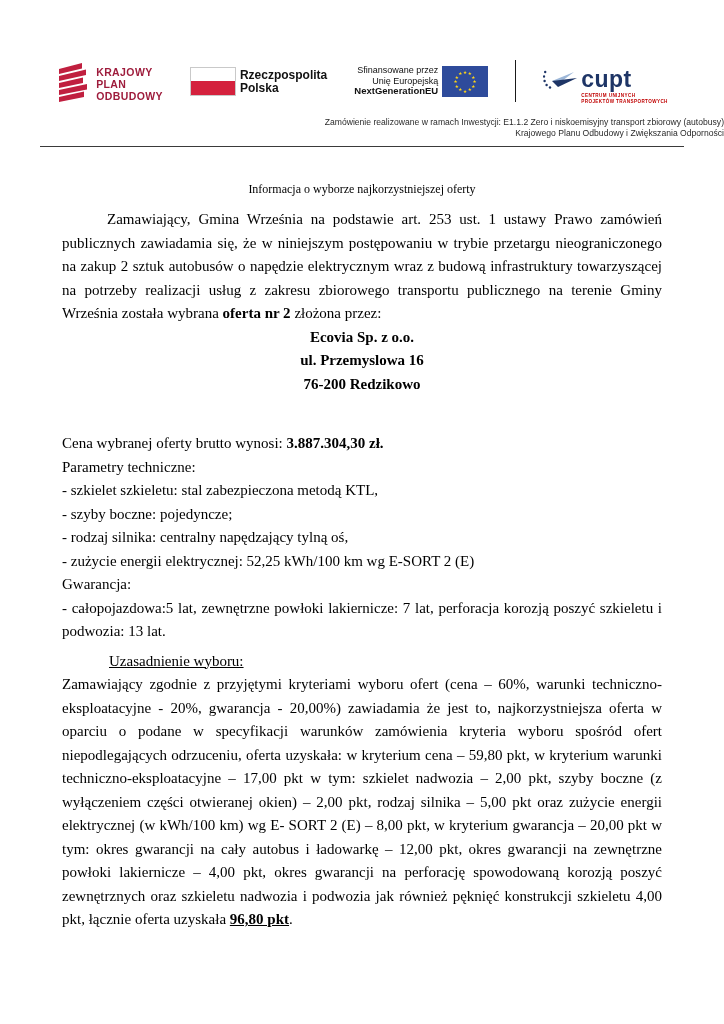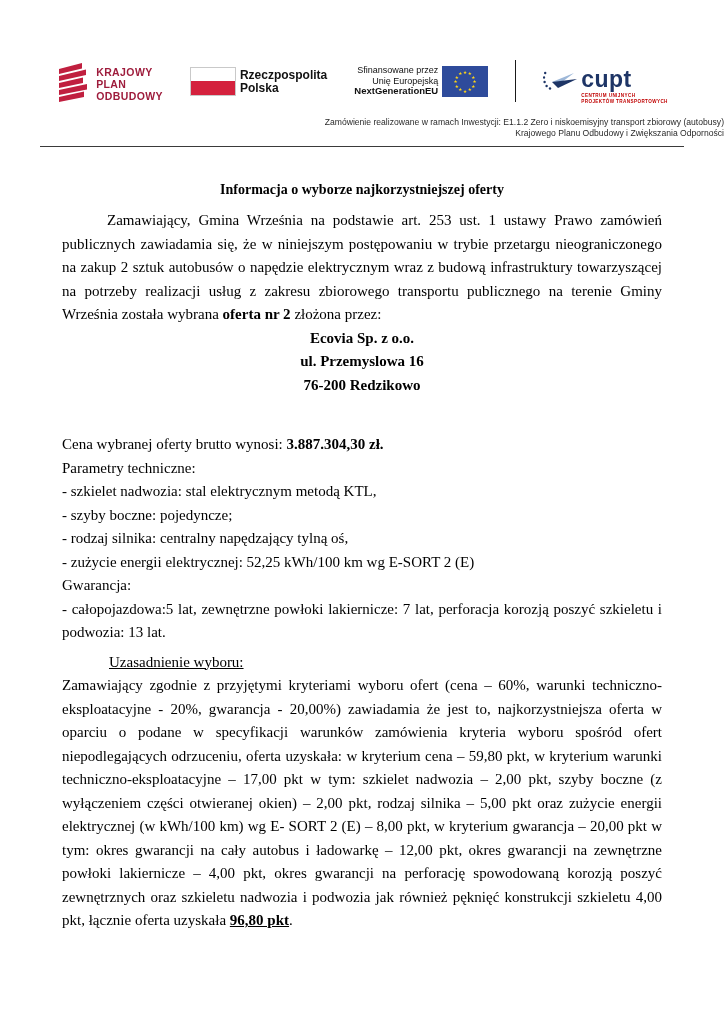--- a/index.html
+++ b/index.html
@@ -47,21 +47,21 @@
 
   .eu-text{
     text-align:right;
     font-size:9px; line-height:10.5px; color:#111;
   }
   .eu-text .b{ font-weight:bold; font-size:9.5px; }
 
   .vdivider{ width:1px; height:42px; background:#1a1a1a; }
 
   .cupt{ display:flex; flex-direction:column; align-items:flex-start; }
-  .cupt-top{ display:flex; align-items:center; gap:4px;margin-top:10px; }
+  .cupt-top{ display:flex; align-items:flex-start; gap:4px;margin-top:10px; }
   .cupt-word{
     color:var(--cupt-navy,#1E3566);
     font-weight:bold;
     font-size:23px;
     line-height:23px;
     letter-spacing:.5px;
     font-family:"Liberation Sans", sans-serif;
   }
   .cupt-sub{
     margin-top:2px;
@@ -85,22 +85,22 @@
     border:none;
     border-top:1.2px solid #3a3a3a;
     margin:7px 40px 0 40px;
   }
 
   
   main{ padding:0 62px; }
   h1{
     margin-top:35px;
     text-align:center;
-    font-size:14px;
-    font-weight:bold;
+    font-size:12px;
+    font-weight:normal;
   }
   p, .line{
     font-size:15px;
     line-height:23.5px;
   }
   .justify{ text-align:justify; }
   .indent{ text-indent:45px; }
   .intro{ margin-top:11px; }
   .company{ text-align:center; font-weight:bold; }
   .price{ margin-top:36px; }
@@ -208,21 +208,21 @@
 
     <div class="company">
       <div class="line">Ecovia Sp. z o.o.</div>
       <div class="line">ul. Przemyslowa 16</div>
       <div class="line">76-200 Redzikowo</div>
     </div>
 
     <p class="price"><span>Cena wybranej oferty brutto wynosi: </span><strong>3.887.304,30 zł.</strong></p>
 
     <p>Parametry techniczne:</p>
-    <p>- szkielet nadwozia: stal elektrycznym metodą KTL,</p>
+    <p>- szkielet szkieletu: stal zabezpieczona metodą KTL,</p>
     <p>- szyby boczne: pojedyncze;</p>
     <p>- rodzaj silnika: centralny napędzający tylną oś,</p>
     <p>- zużycie energii elektrycznej: 52,25 kWh/100 km wg E-SORT 2 (E)</p>
 
     <p>Gwarancja:</p>
     <p class="justify">- całopojazdowa:5 lat, zewnętrzne powłoki lakiernicze: 7 lat, perforacja korozją poszyć szkieletu i podwozia: 13 lat.</p>
 
     <p class="just-head"><span class="u">Uzasadnienie wyboru: </span></p>
     <p class="justify"><span>Zamawiający zgodnie z przyjętymi kryteriami wyboru ofert (cena – 60%, warunki techniczno-eksploatacyjne - 20%, gwarancja - 20,00%) zawiadamia że jest to, najkorzystniejsza oferta w oparciu o podane w specyfikacji warunków zamówienia kryteria wyboru spośród ofert niepodlegających odrzuceniu, oferta uzyskała: w kryterium cena – 59,80 pkt, w kryterium warunki techniczno-eksploatacyjne – 17,00 pkt w tym: szkielet nadwozia – 2,00 pkt, szyby boczne (z wyłączeniem części otwieranej okien) – 2,00 pkt, rodzaj silnika – 5,00 pkt oraz zużycie energii elektrycznej (w kWh/100 km) wg E- SORT 2 (E) – 8,00 pkt, w kryterium gwarancja – 20,00 pkt w tym: okres gwarancji na cały autobus i ładowarkę – 12,00 pkt, okres gwarancji na zewnętrzne powłoki lakiernicze – 4,00 pkt, okres gwarancji na perforację spowodowaną korozją poszyć zewnętrznych oraz szkieletu nadwozia i podwozia jak również pęknięć konstrukcji szkieletu 4,00 pkt, łącznie oferta uzyskała </span><strong class="u">96,80 pkt</strong><span>.</span></p>
   </main>

